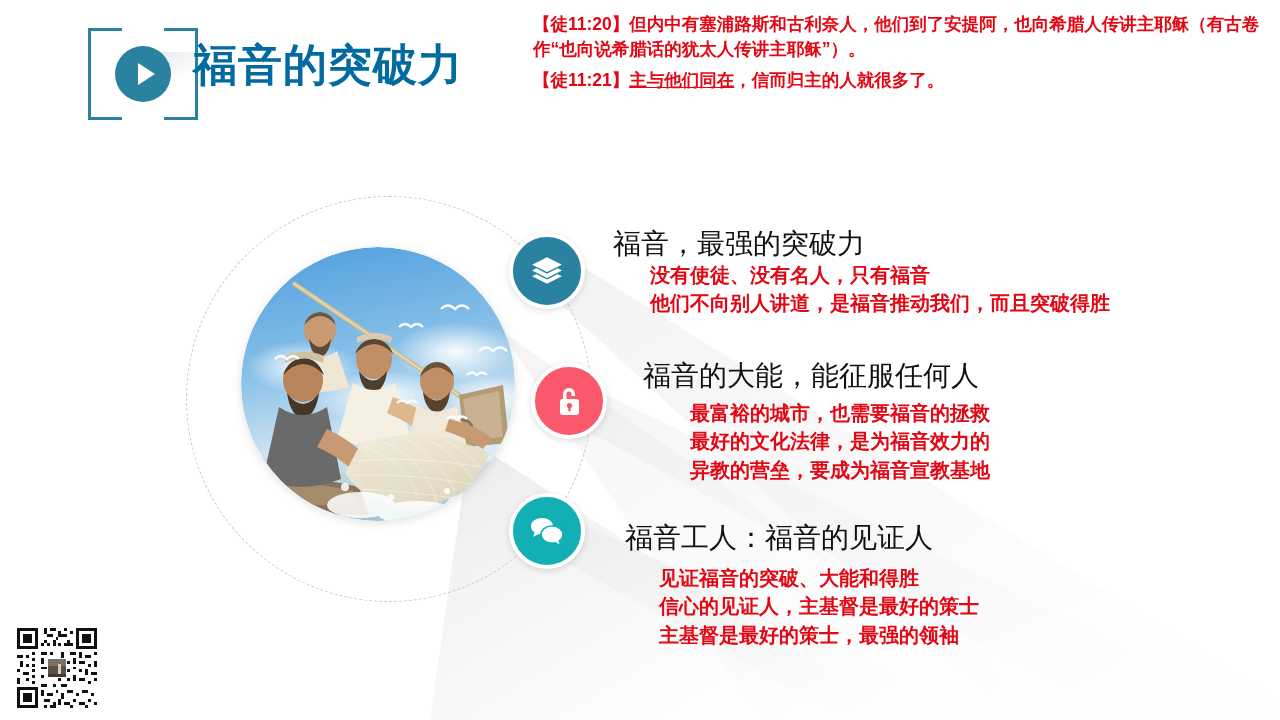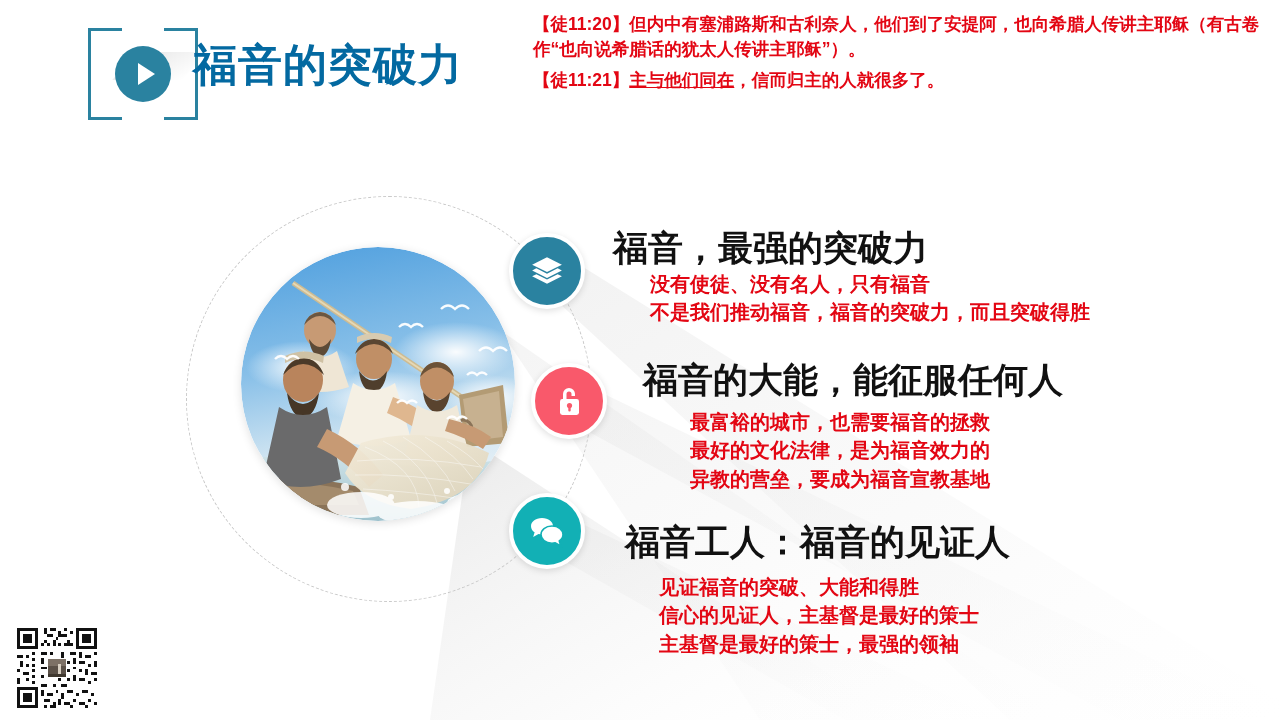--- a/index.html
+++ b/index.html
@@ -150,22 +150,22 @@
     box-shadow: 0 2px 7px rgba(0,0,0,0.13);
   }
   .ic-1 { left: 509px; top: 233px; background: #2a82a0; }
   .ic-2 { left: 531px; top: 363px; background: #f9596b; }
   .ic-3 { left: 509px; top: 493px; background: #12b0b5; }
   .icon-circle svg { display: block; }
 
   
   .section { position: absolute; }
   .sec-head {
-    font-size: 35px;
-    font-weight: bold;
+    font-size: 28px;
+    font-weight: normal;
     color: #111111;
     white-space: nowrap;
     line-height: 1.25;
   }
   .sec-lines {
     color: #e30613;
     font-size: 20px;
     font-weight: bold;
     line-height: 1.42;
     white-space: nowrap;
@@ -381,21 +381,21 @@
     <svg width="36" height="34" viewBox="0 0 36 34" xmlns="http://www.w3.org/2000/svg">
       <path d="M13 4 C6.4 4 2 7.7 2 12.2 C2 14.7 3.4 16.9 5.6 18.3 L4.2 23 L9.5 20.1 C10.6 20.3 11.8 20.4 13 20.4 C19.6 20.4 24 16.7 24 12.2 C24 7.7 19.6 4 13 4 Z" fill="#ffffff"></path>
       <path d="M23 12 C29.6 12 34 15.9 34 20.6 C34 23.2 32.6 25.5 30.3 27 L31.8 32 L26.2 28.9 C25.1 29.1 24.1 29.2 23 29.2 C16.4 29.2 12 25.3 12 20.6 C12 15.9 16.4 12 23 12 Z" fill="#ffffff" stroke="#12b0b5" stroke-width="1.6"></path>
     </svg>
   </div>
 
   <div class="section sec-1">
     <div class="sec-head">福音，最强的突破力</div>
     <div class="sec-lines">
       <div>没有使徒、没有名人，只有福音</div>
-      <div>不是我们推动福音，福音的突破力，而且突破得胜</div>
+      <div>他们不向别人讲道，是福音推动我们，而且突破得胜</div>
     </div>
   </div>
 
   <div class="section sec-2">
     <div class="sec-head">福音的大能，能征服任何人</div>
     <div class="sec-lines">
       <div>最富裕的城市，也需要福音的拯救</div>
       <div>最好的文化法律，是为福音效力的</div>
       <div>异教的营垒，要成为福音宣教基地</div>
     </div>

